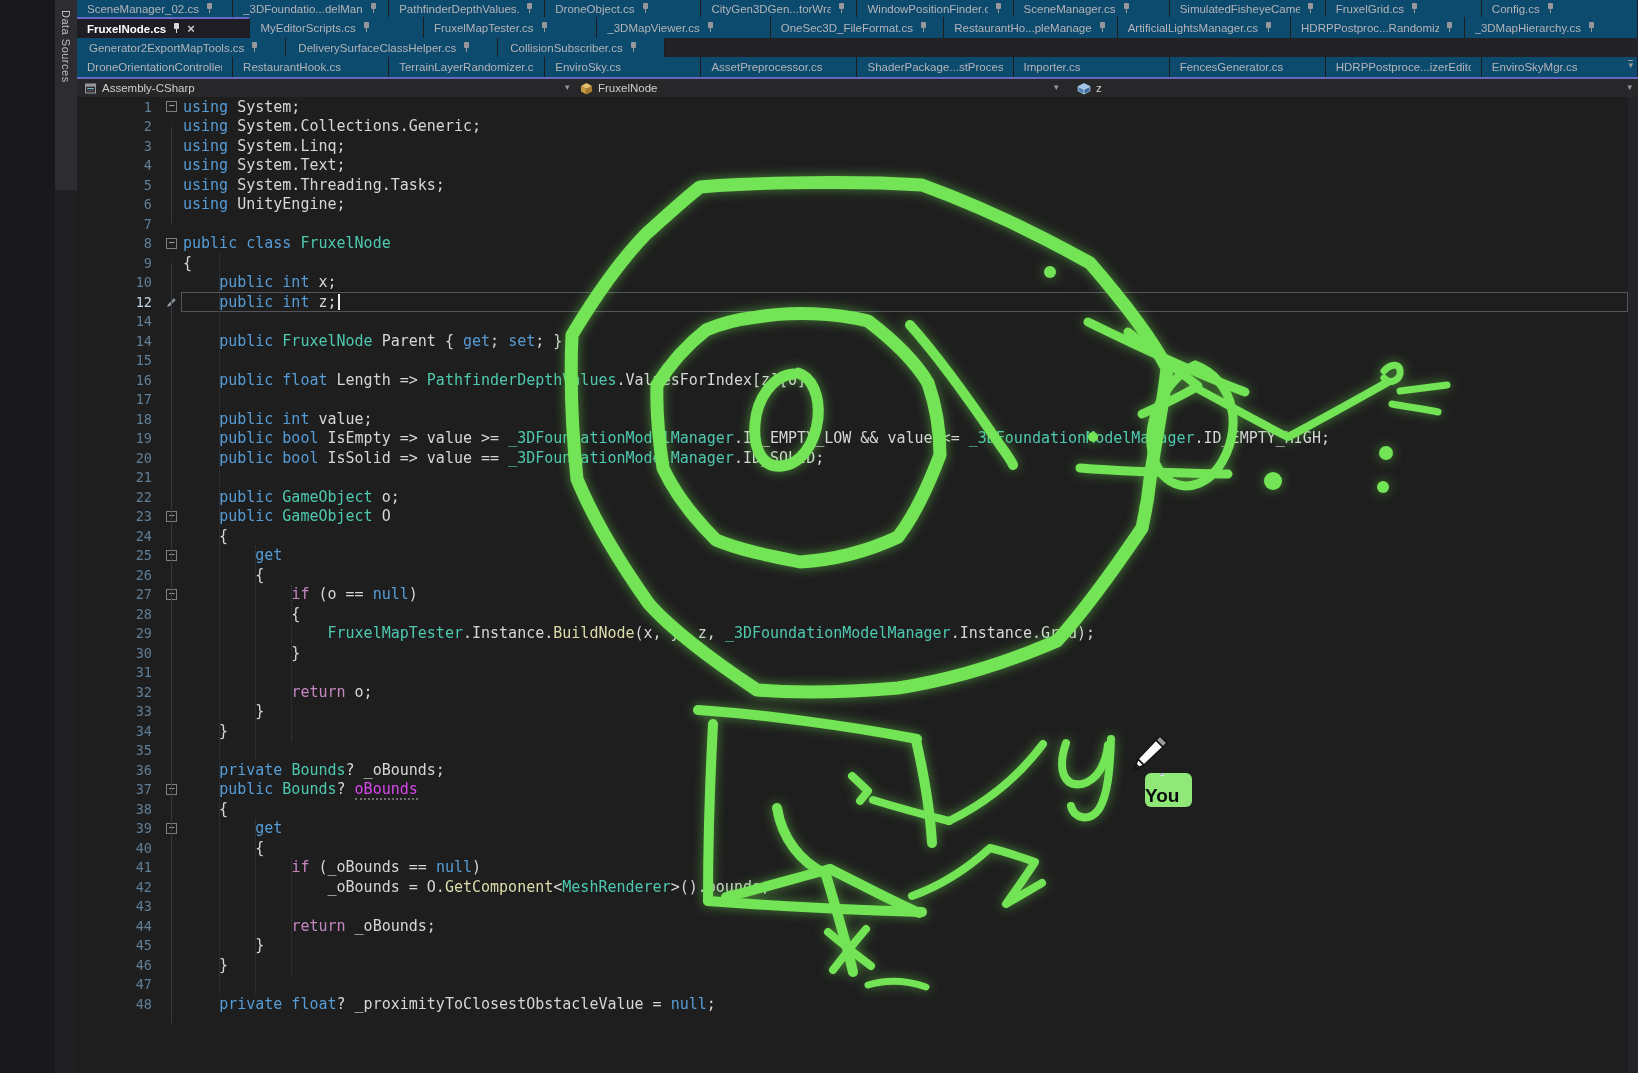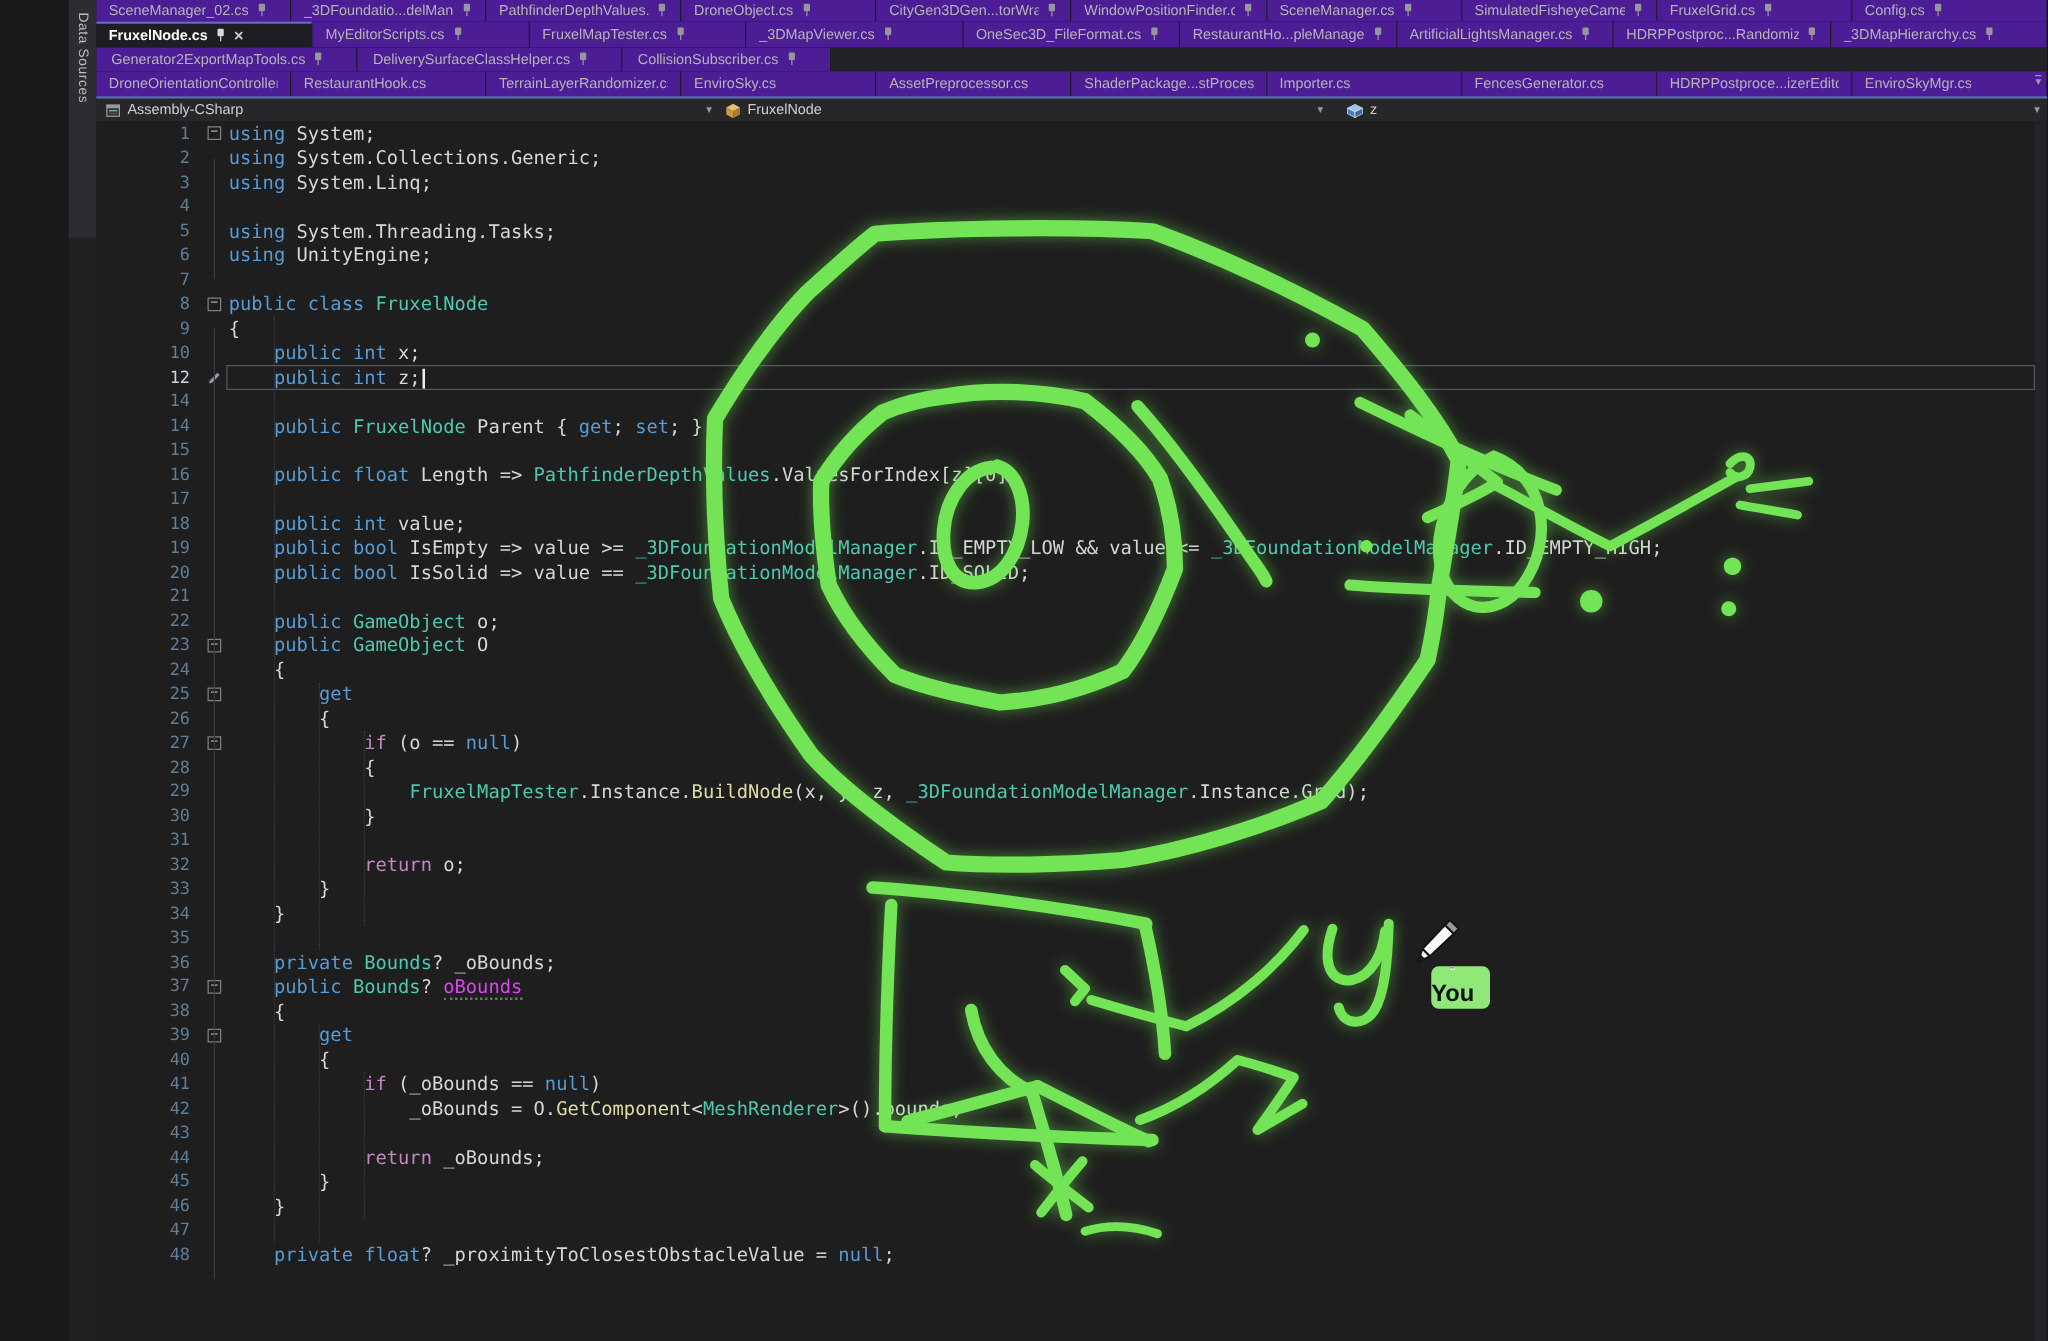--- a/index.html
+++ b/index.html
@@ -9,21 +9,21 @@
   .left-col{position:absolute;left:0;top:0;width:55px;height:1073px;background:#19191b;}
   .rail{position:absolute;left:55px;top:0;width:22px;height:1073px;background:#202023;}
   .tool-tab{position:absolute;left:0;top:0;width:22px;height:190px;background:#2d2d31;
             display:flex;justify-content:center;padding-top:10px;box-sizing:border-box;}
   .tool-tab span{writing-mode:vertical-rl;font-size:11px;color:#bdbdc0;letter-spacing:.5px;}
   
   .main{position:absolute;left:77px;top:0;right:0;height:1073px;}
   
   .trow{display:flex;width:100%;overflow:hidden;background:#27272b;}
   .r1{height:17px;} .r2{height:21px;} .r3{height:19px;background:#232327;} .r4{height:20px;}
-  .tab{display:flex;align-items:center;gap:6px;padding:0 10px;background:#4c1d95;
+  .tab{display:flex;align-items:center;gap:6px;padding:0 10px;background:#0c4a6e;
        border-right:1px solid #1d1d20;color:#b4b4b8;font-size:11.5px;white-space:nowrap;
        overflow:hidden;cursor:default;}
   .trow.fill .tab{flex:1 1 0;min-width:0;}
   .r3 .tab{flex:0 0 auto;padding:0 26px 0 12px;}
   .tab .tlab{overflow:hidden;text-overflow:clip;white-space:nowrap;}
   .tab.active{background:#1d1d23;border-top:2px solid #6768c6;color:#ffffff;font-weight:bold;}
   .pin{display:inline-block;width:9px;height:11px;position:relative;flex:0 0 auto;}
   .pin::before{content:"";position:absolute;left:2px;top:0;width:5px;height:6px;background:#97979b;border-radius:1px;}
   .pin::after{content:"";position:absolute;left:4px;top:6px;width:1px;height:4px;background:#97979b;}
   .tab.active .pin::before,.tab.active .pin::after{background:#d9d9dc;}
@@ -254,20 +254,21 @@
             <span class="src"><span class="tk-kw">using</span><span class="tk-pl"> System.Collections.Generic;</span></span>
           </div>
           <div class="cl">
             <span class="num">3</span>
             <span class="fold"></span>
             <span class="src"><span class="tk-kw">using</span><span class="tk-pl"> System.Linq;</span></span>
           </div>
           <div class="cl">
             <span class="num">4</span>
             <span class="fold"></span>
+            <span class="src"><span class="tk-kw">using</span><span class="tk-pl"> System.Text;</span></span>
           </div>
           <div class="cl">
             <span class="num">5</span>
             <span class="fold"></span>
             <span class="src"><span class="tk-kw">using</span><span class="tk-pl"> System.Threading.Tasks;</span></span>
           </div>
           <div class="cl">
             <span class="num">6</span>
             <span class="fold"></span>
             <span class="src"><span class="tk-kw">using</span><span class="tk-pl"> UnityEngine;</span></span>

